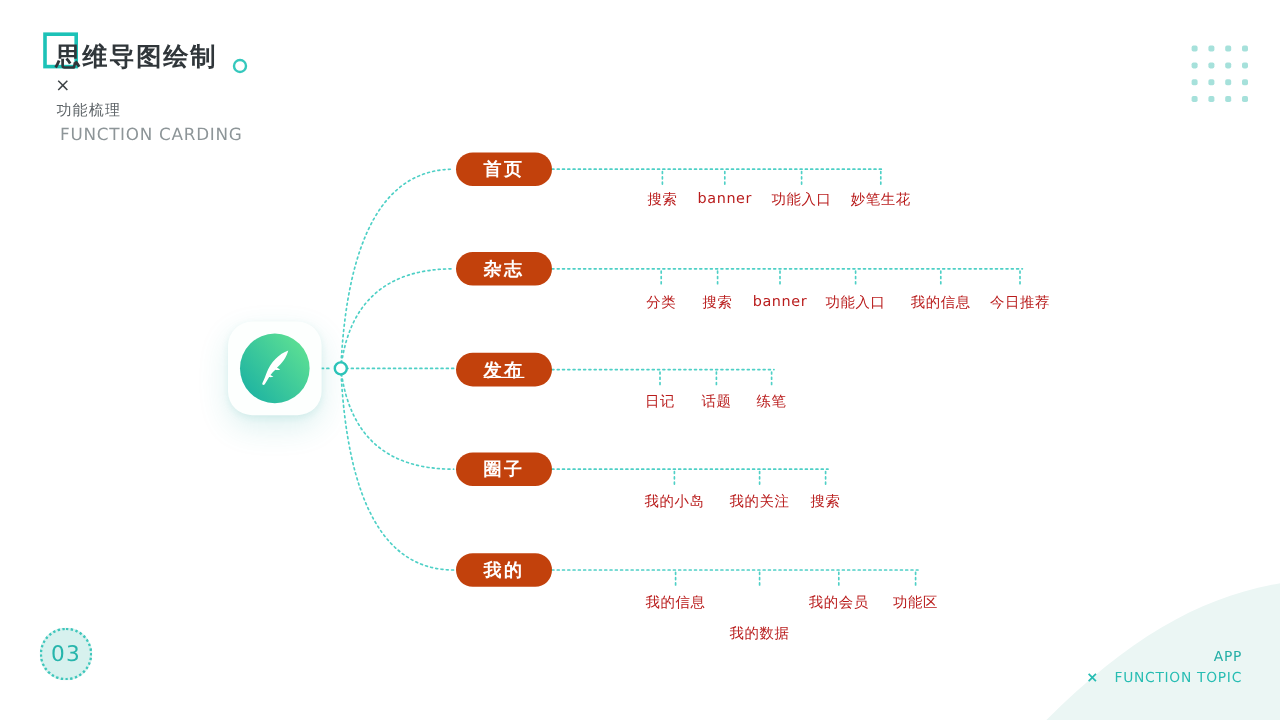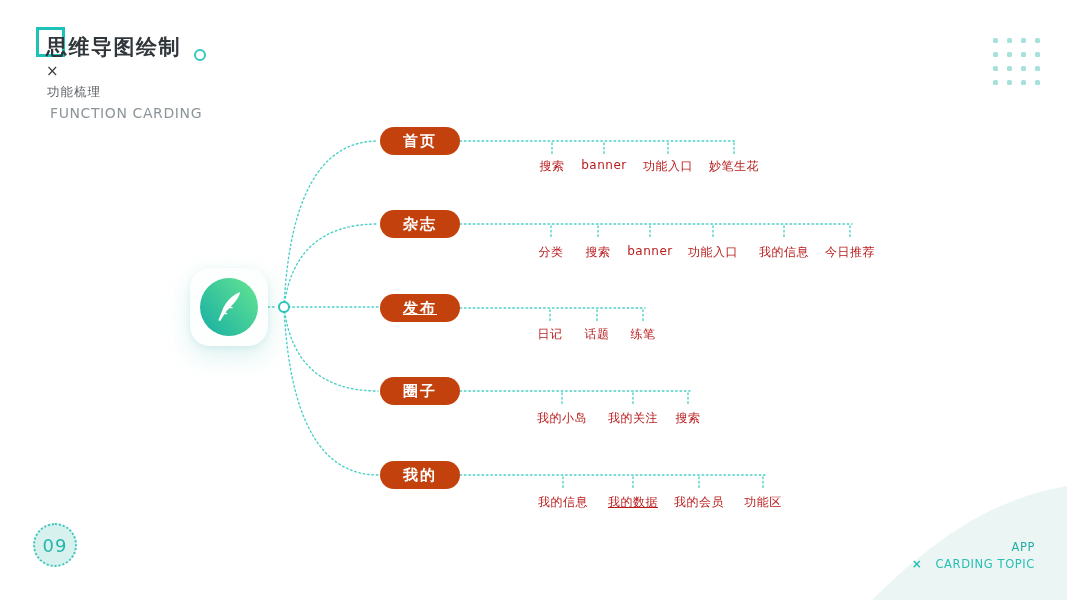--- a/index.html
+++ b/index.html
@@ -198,29 +198,29 @@
 
   <span class="child-label" style="left:550px; top:326px;font-family:Liberation Mono, monospace;">日记</span>
   <span class="child-label" style="left:597px; top:326px;">话题</span>
   <span class="child-label" style="left:643px; top:326px;">练笔</span>
 
   <span class="child-label" style="left:562px; top:410px;">我的小岛</span>
   <span class="child-label" style="left:633px; top:410px;text-align:right;">我的关注</span>
   <span class="child-label" style="left:688px; top:410px;">搜索</span>
 
   <span class="child-label" style="left:563px; top:494px;">我的信息</span>
-  <span class="child-label" style="left:633px; top:494px;text-decoration:underline;">我的数据</span>
+  <span class="child-label" style="left:633px; top:520px;">我的数据</span>
   <span class="child-label" style="left:699px; top:494px;">我的会员</span>
   <span class="child-label" style="left:763px; top:494px;">功能区</span>
 
   <svg class="corner-wave" width="200" height="115" viewBox="0 0 200 115">
     <path d="M200,1 C135,12 75,45 5,115 L200,115 Z" fill="#ebf6f4"></path>
   </svg>
 
-  <div class="page-badge">09</div>
+  <div class="page-badge">03</div>
 
   <div class="app-label">APP</div>
   <div class="topic-row">
     <span class="topic-cross">×</span>
-    <span>CARDING TOPIC</span>
+    <span>FUNCTION TOPIC</span>
   </div>
 
 </div>
 
 </body></html>

